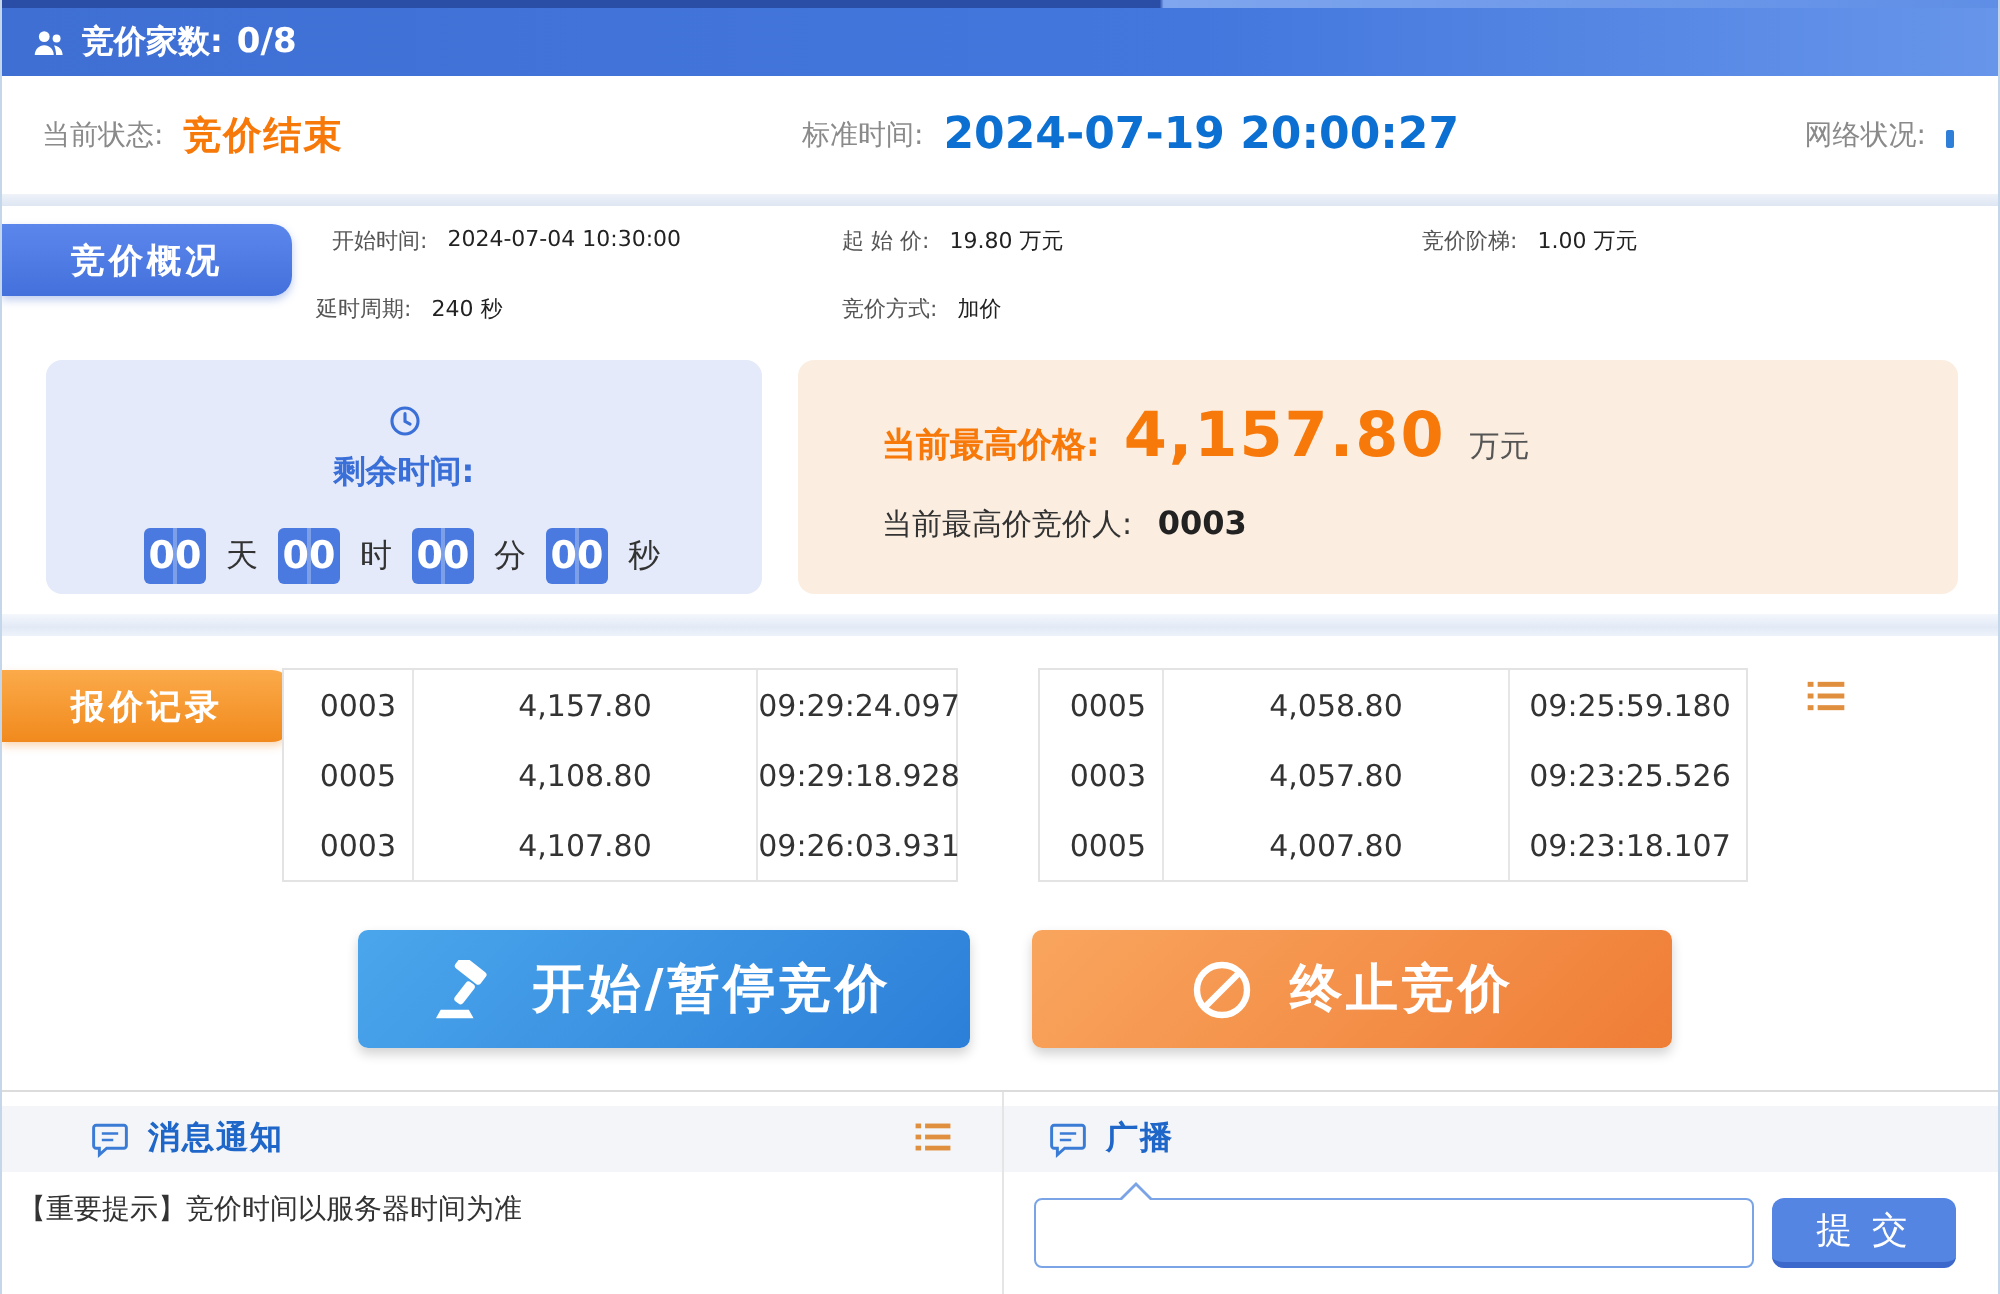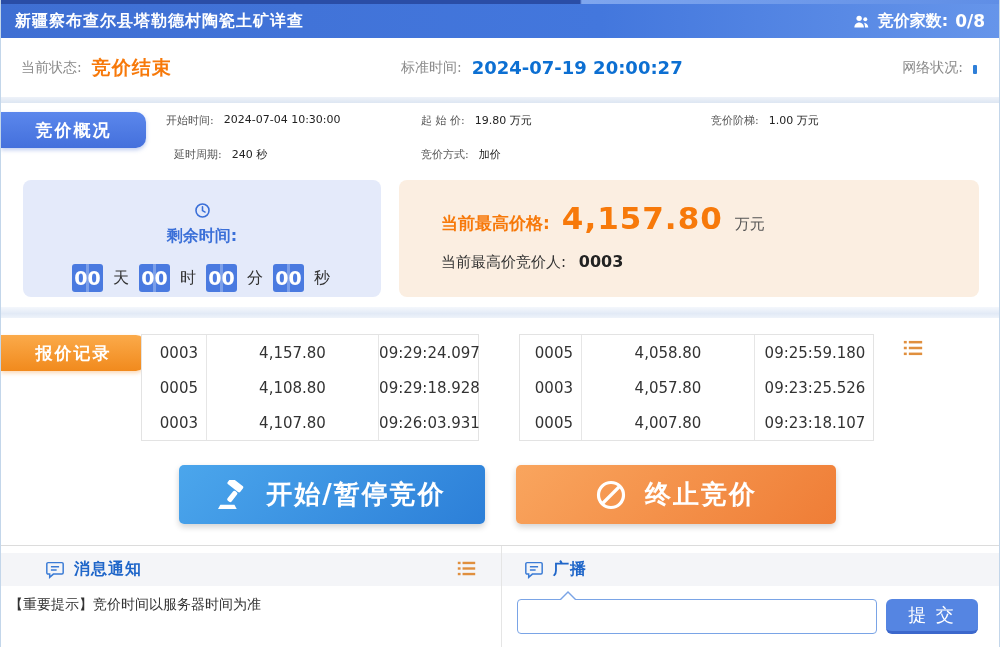--- a/index.html
+++ b/index.html
@@ -16,21 +16,21 @@
     display:flex; align-items:center; justify-content:space-between; padding:0 14px; }
   .header-title { color:#fff; font-size:16px; font-weight:bold; letter-spacing:1px; }
   .header-right { display:flex; align-items:center; gap:7px; color:#fff; font-size:16px; font-weight:bold; }
   .header-right .cnt { font-size:17px; }
 
   
   .status-bar { position:absolute; left:0; top:38px; width:100%; height:59px; background:#fff; }
   .sb-group { position:absolute; top:0; height:59px; display:flex; align-items:center; gap:10px; }
   .sb-label { color:#8a8a8a; font-size:14px; }
   .status-val { color:#f7790a; font-size:19px; font-weight:bold; letter-spacing:1px; }
-  .time-val { color:#0c6fd2; font-size:18px; font-weight:bold; }
+  .time-val { color:#0c6fd2; font-size:22px; font-weight:bold; }
   .net-bar { width:4px; height:9px; background:#2f7fd8; border-radius:1px; margin-top:4px; }
 
   .band1 { position:absolute; left:0; top:97px; width:100%; height:6px;
     background:linear-gradient(#eef2f9,#dde6f2); }
 
   
   .tag { position:absolute; left:0; width:145px; height:36px; border-radius:0 10px 10px 0;
     color:#fff; font-size:17px; font-weight:bold; display:flex; align-items:center; justify-content:center;
     letter-spacing:2px; }
   .tag-blue { top:112px; background:linear-gradient(#5b87ec,#4470dc); box-shadow:0 2px 4px rgba(70,110,210,.35); }
@@ -108,21 +108,20 @@
   .icon { display:inline-flex; flex:none; }
 </style>
 </head>
 <body>
 
 <div id="page">
 
   <div class="top-strip"></div>
 
   <div class="header">
-    <div class="header-title">新疆察布查尔县塔勒德村陶瓷土矿详查</div>
     <div class="header-right">
       <span class="icon">
         <svg width="19" height="19" viewBox="0 0 24 24" fill="#fff">
             <circle cx="9" cy="8" r="3.4"></circle>
             <path d="M3 19.5c0-3.4 2.7-6.1 6-6.1s6 2.7 6 6.1z"></path>
             <circle cx="16.8" cy="9.2" r="2.5"></circle>
             <path d="M15.2 13.6c3 .2 5.4 2.8 5.4 5.9h-4.1c-.2-2.4-.5-4.4-1.3-5.9z"></path>
           </svg>
       </span>
       <span>竞价家数:</span>
@@ -154,21 +153,21 @@
     <span>2024-07-04 10:30:00</span>
   </div>
   <div class="ov-cell" style="left:420px; top:113px;">
     <span class="lbl">起 始 价:</span>
     <span>19.80 万元</span>
   </div>
   <div class="ov-cell" style="left:710px; top:113px;">
     <span class="lbl">竞价阶梯:</span>
     <span>1.00 万元</span>
   </div>
-  <div class="ov-cell" style="left:173px; top:147px;">
+  <div class="ov-cell" style="left:157px; top:147px;">
     <span class="lbl">延时周期:</span>
     <span>240 秒</span>
   </div>
   <div class="ov-cell" style="left:420px; top:147px;">
     <span class="lbl">竞价方式:</span>
     <span>加价</span>
   </div>
 
   <div class="panel cd-panel">
     <div class="cd-title">

